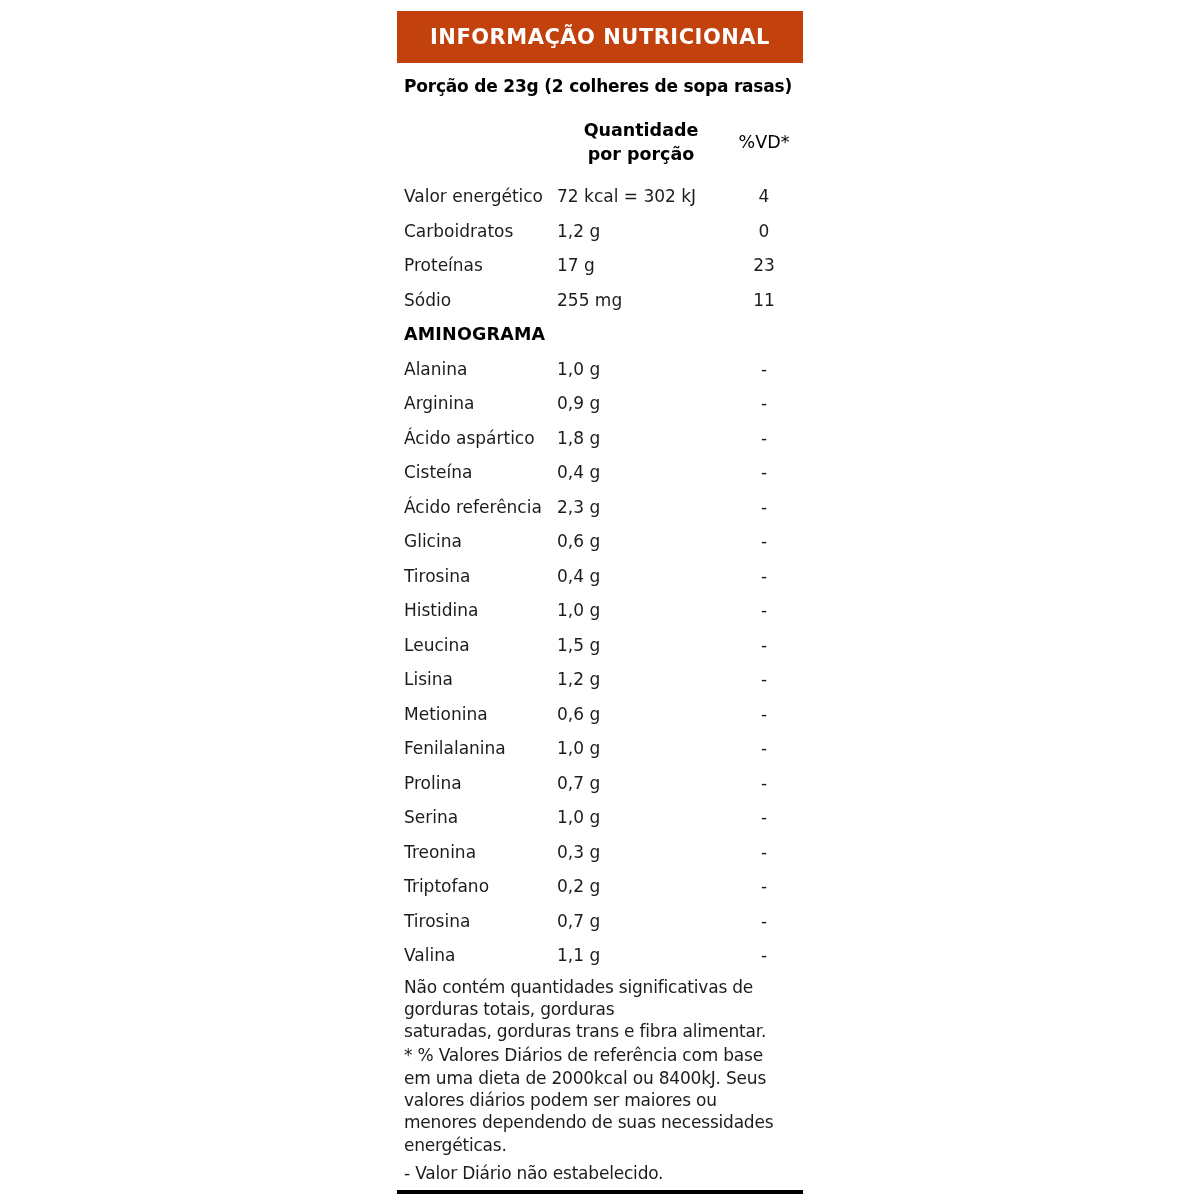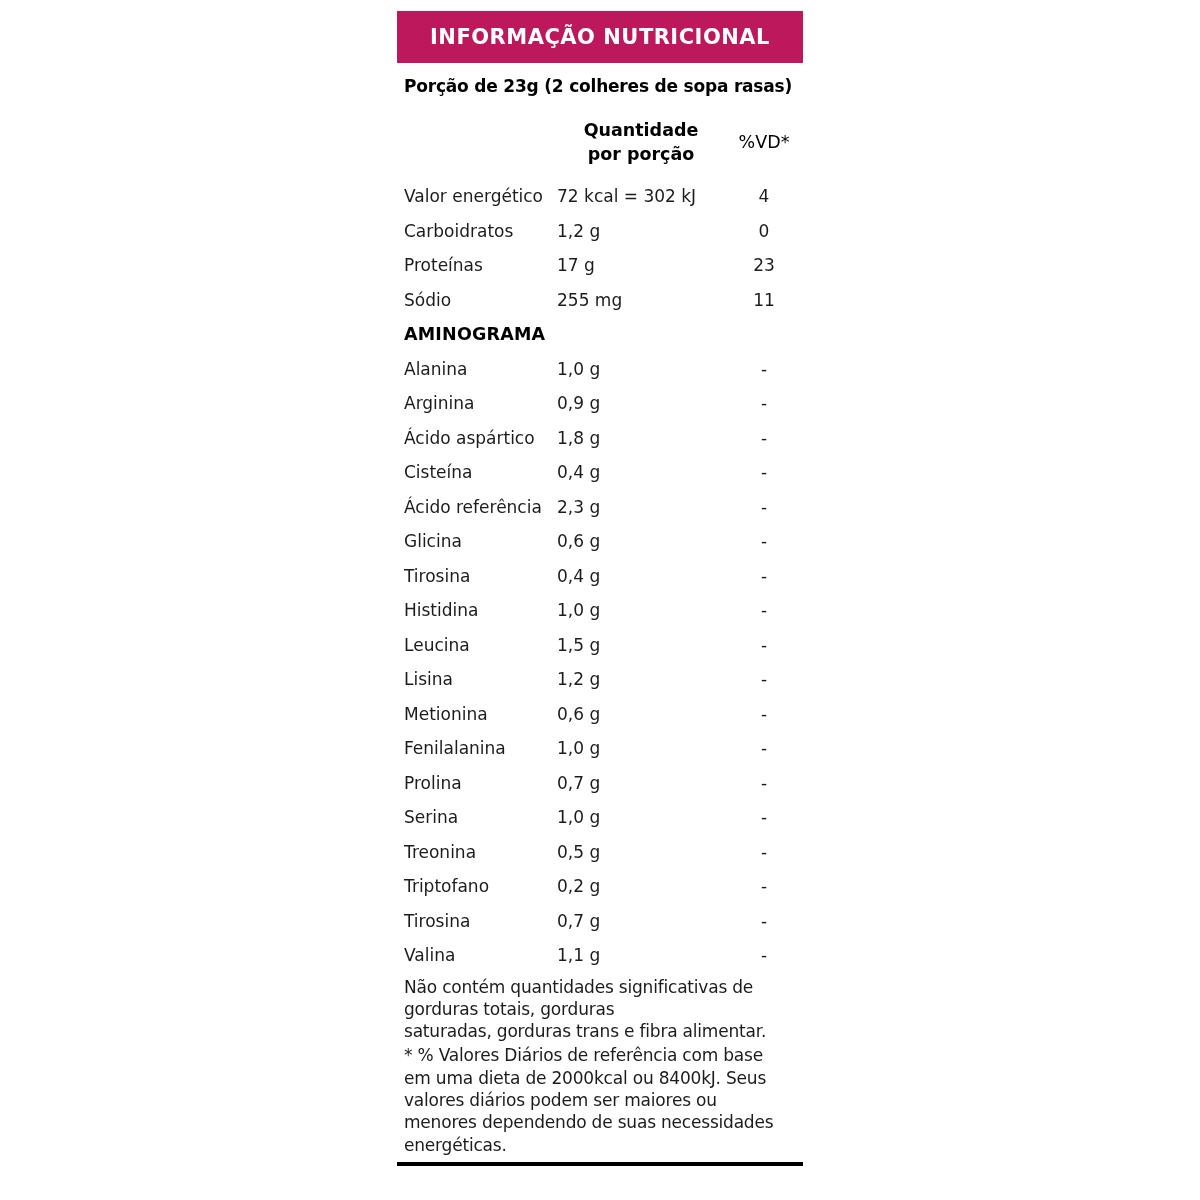--- a/index.html
+++ b/index.html
@@ -15,21 +15,21 @@
     background: #ffffff;
     overflow: hidden;
   }
   .column {
     width: 406px;
     margin: 0 auto;
     padding-top: 11px;
   }
   .title-bar {
     height: 52px;
-    background: #be185d;
+    background: #c2410c;
     color: #ffffff;
     display: flex;
     align-items: center;
     justify-content: center;
     font-weight: 700;
     font-size: 21px;
     letter-spacing: 0.5px;
   }
   .serving {
     margin-top: 13px;
@@ -219,21 +219,21 @@
           <div class="amount">0,7 g</div>
           <div class="dv">-</div>
         </div>
         <div class="row">
           <div class="label">Serina</div>
           <div class="amount">1,0 g</div>
           <div class="dv">-</div>
         </div>
         <div class="row">
           <div class="label">Treonina</div>
-          <div class="amount">0,5 g</div>
+          <div class="amount">0,3 g</div>
           <div class="dv">-</div>
         </div>
         <div class="row">
           <div class="label">Triptofano</div>
           <div class="amount">0,2 g</div>
           <div class="dv">-</div>
         </div>
         <div class="row">
           <div class="label">Tirosina</div>
           <div class="amount">0,7 g</div>
@@ -248,18 +248,19 @@
 
     <div class="footnotes">
       <div class="footnote">Não contém quantidades significativas de
 gorduras totais, gorduras
 saturadas, gorduras trans e fibra alimentar.</div>
       <div class="footnote">* % Valores Diários de referência com base
 em uma dieta de 2000kcal ou 8400kJ. Seus
 valores diários podem ser maiores ou
 menores dependendo de suas necessidades
 energéticas.</div>
+      <div class="footnote last">- Valor Diário não estabelecido.</div>
     </div>
 
     <div class="bottom-rule"></div>
 
   </div>
 </div>
 
 </body></html>

